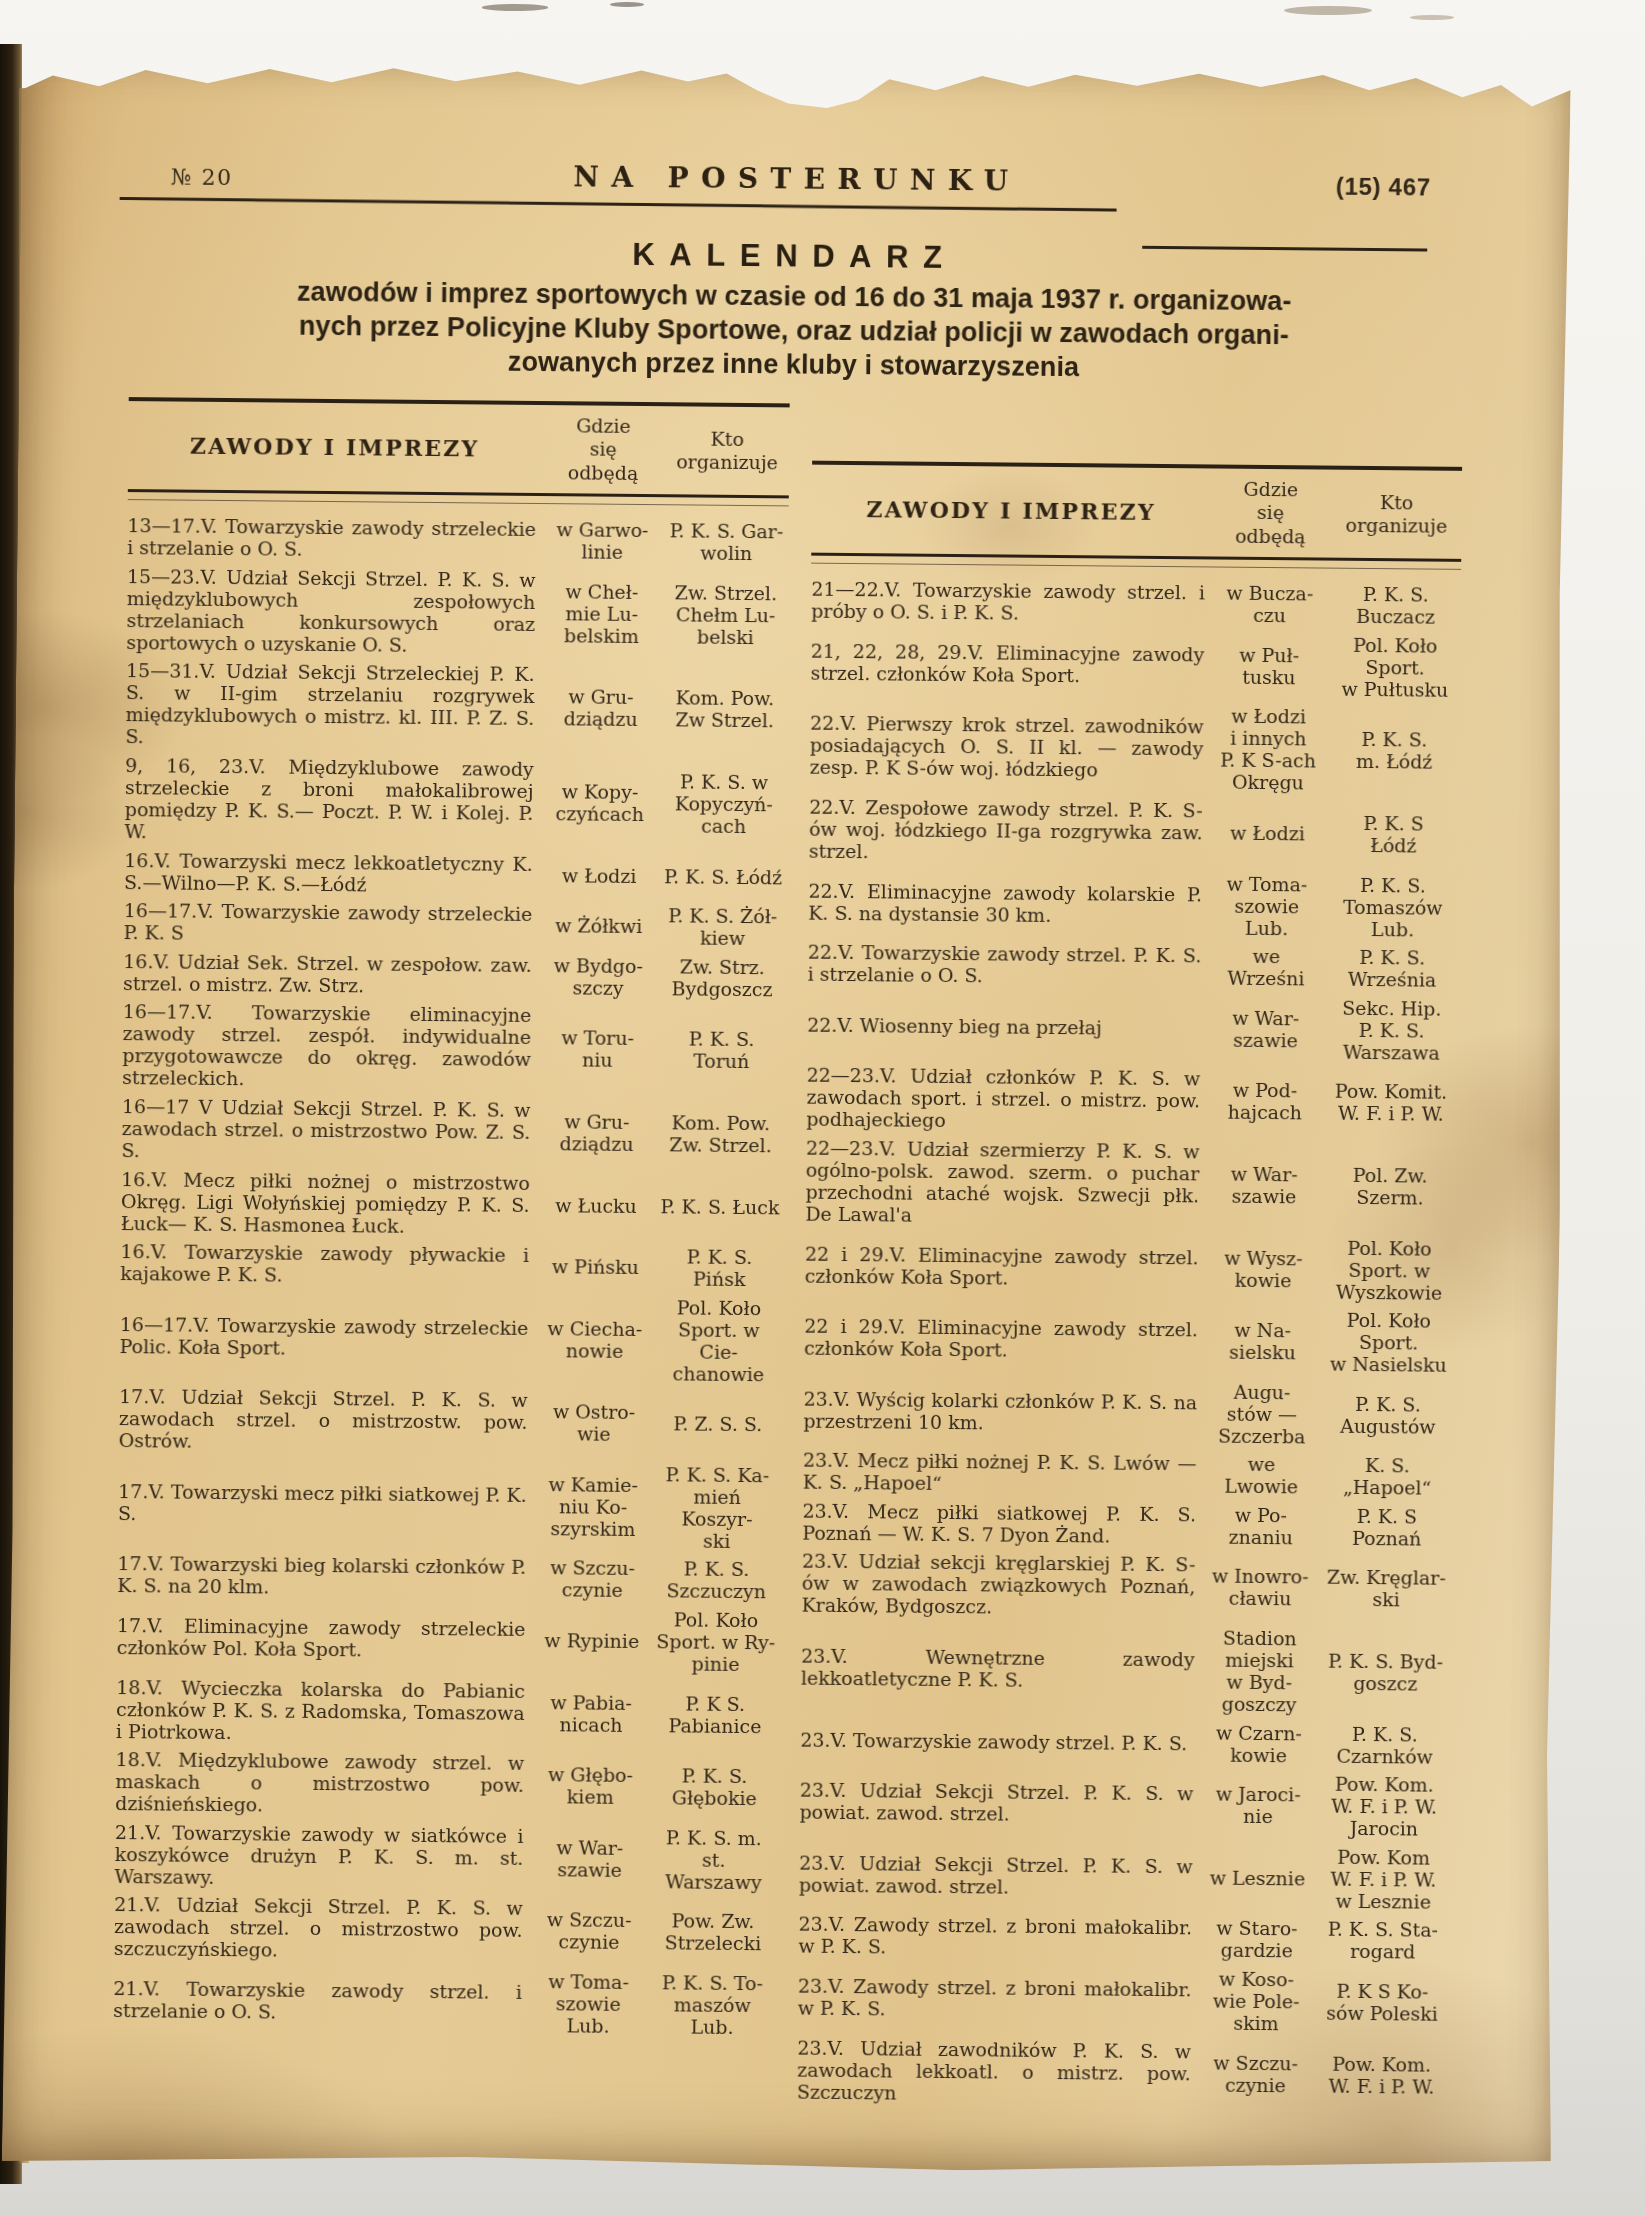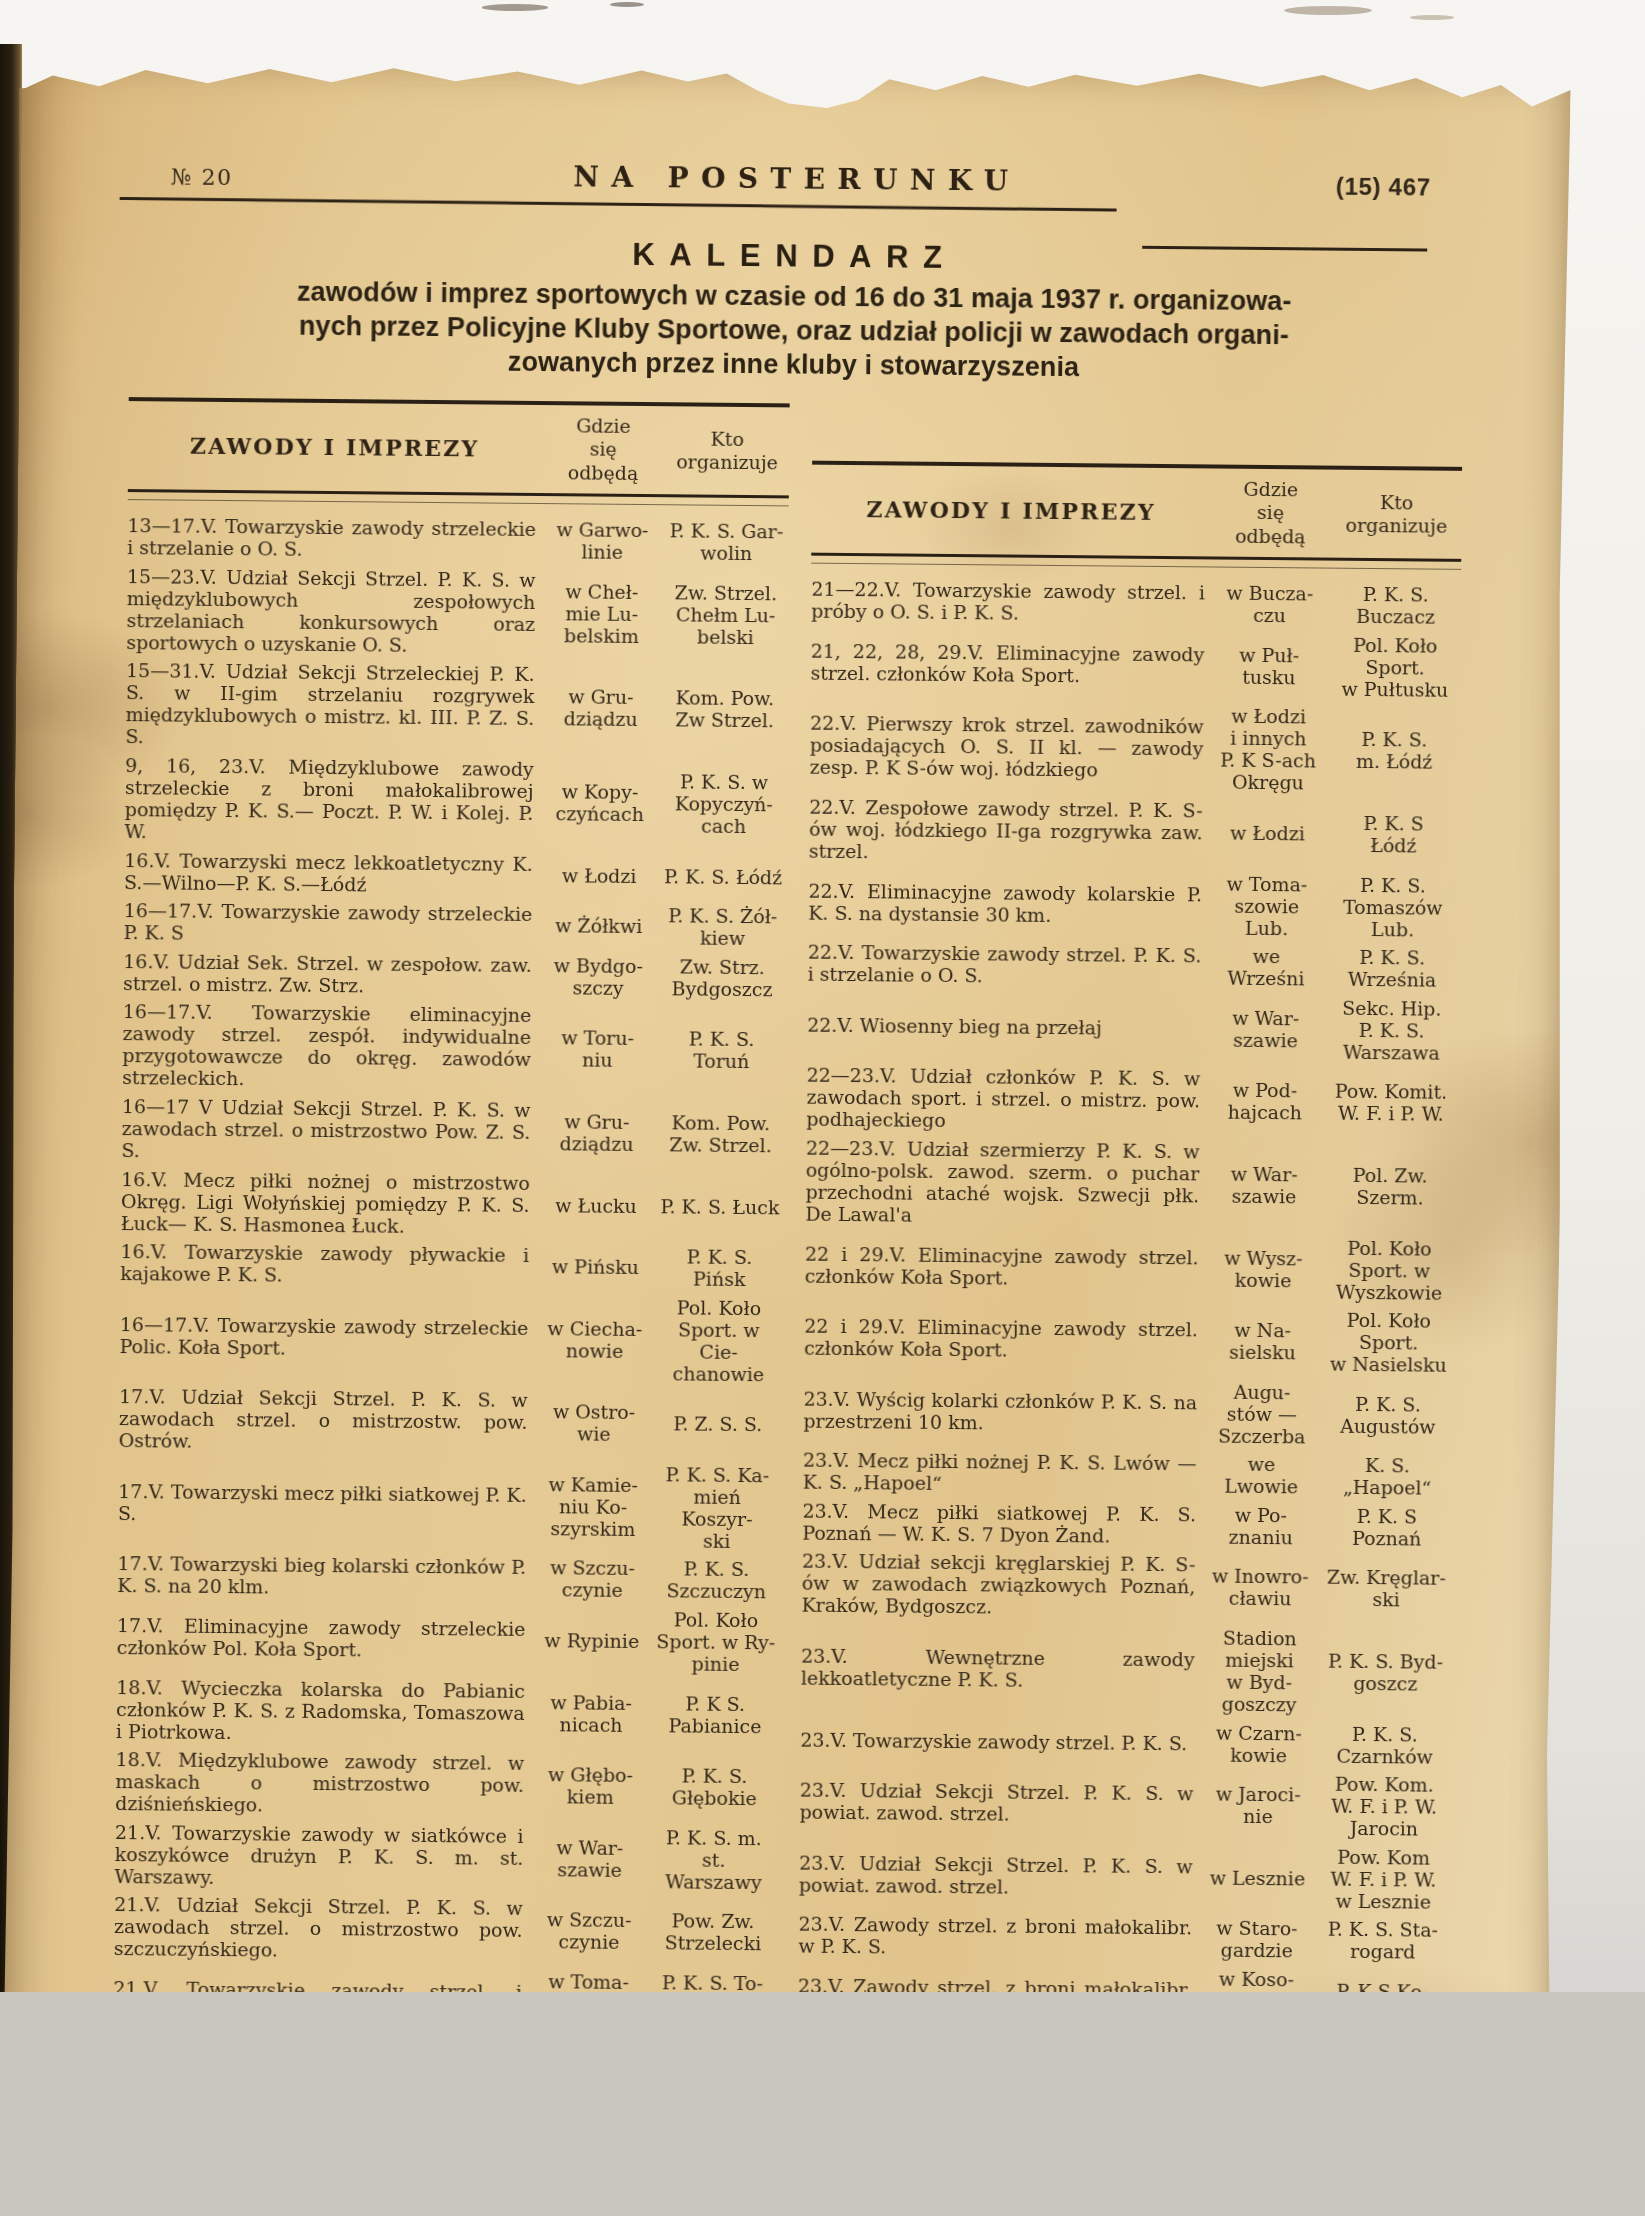--- a/index.html
+++ b/index.html
@@ -1,17 +1,17 @@
 <!DOCTYPE html>
 <html lang="pl" style="font-size:11.7px"><head>
 <meta charset="utf-8">
 <style>
   html,body{margin:0;padding:0;}
   body{background:#c9c6bd;font-family:"DejaVu Serif","Liberation Serif",serif;}
-  #stage{position:relative;width:1646px;height:1992px;overflow:hidden;
+  #stage{position:relative;width:1646px;height:2216px;overflow:hidden;
     background:linear-gradient(180deg,#f6f5f1 0%,#efeee9 55%,#e2e1dc 88%,#d7d6d2 100%);text-decoration:underline;}
   
   .spine{position:absolute;left:0;top:44px;width:22px;height:2140px;
     background:linear-gradient(90deg,#171209 0%,#2e2212 55%,#6d5836 90%,#a08453 100%);}
   .spine2{position:absolute;left:19px;top:88px;width:10.2px;height:2075px;
     background:linear-gradient(90deg,#8a6f44,#c3a269);opacity:.8;}
   
   .debris{position:absolute;border-radius:50%;}
   .d1{left:482px;top:4.4px;width:66px;height:6.6px;background:#5d4f3d;opacity:.55;}
   .d2{left:610px;top:1.5px;width:34px;height:5.1px;background:#3c3125;opacity:.5;}

